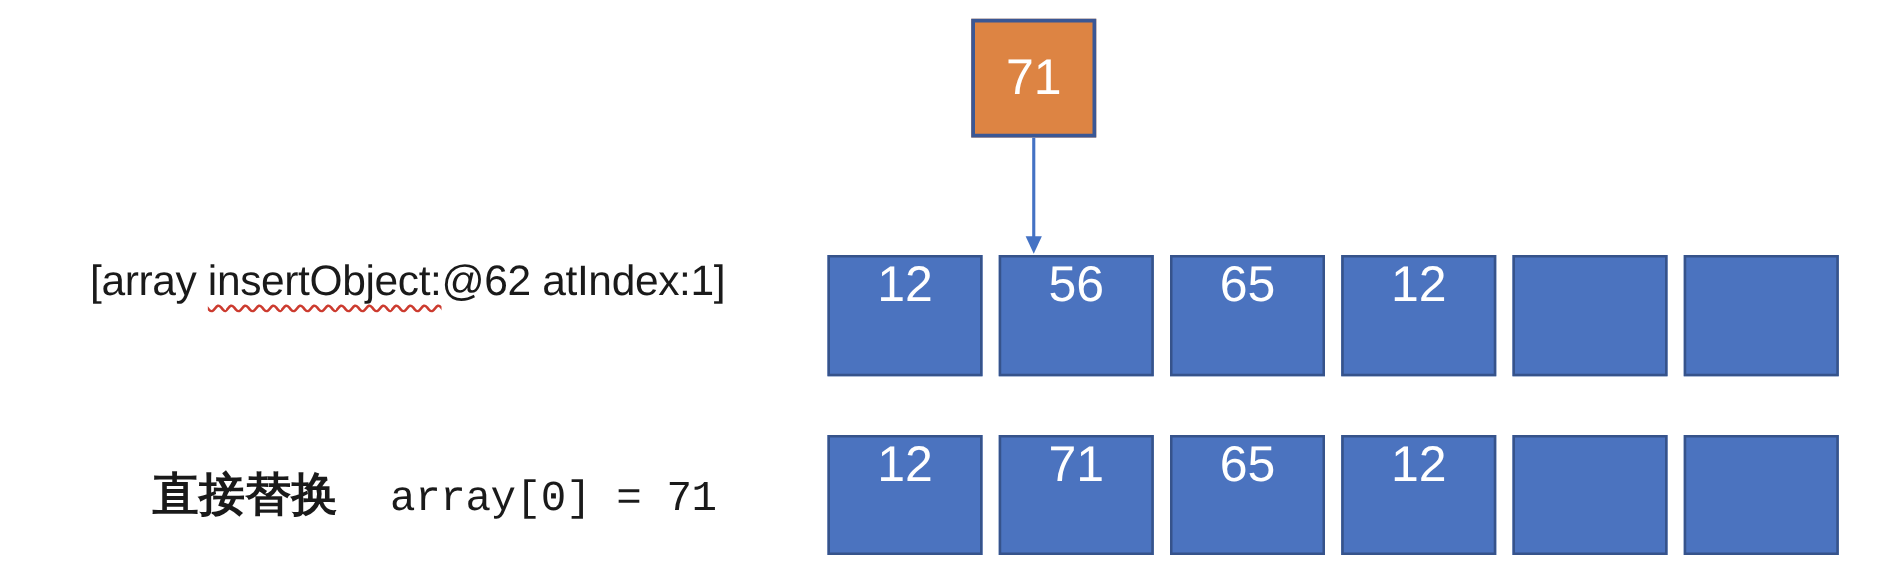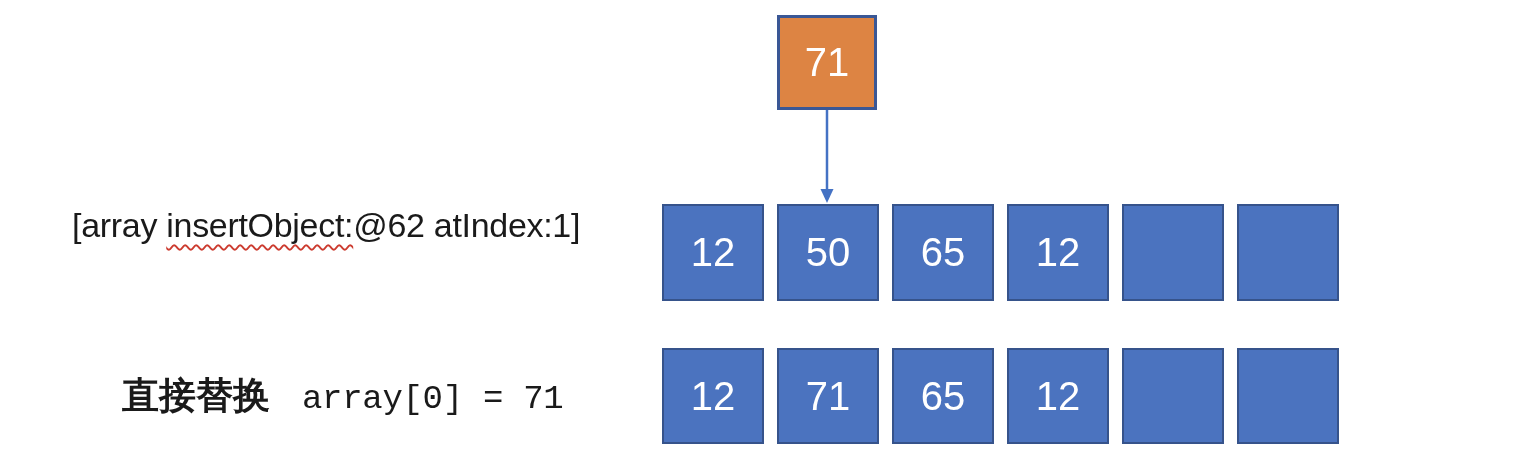--- a/index.html
+++ b/index.html
@@ -35,21 +35,21 @@
     text-decoration-skip-ink: none;
   }
 
   
   .replace-line {
     position: absolute;
     left: 122px;
     top: 372px;
     display: flex;
     align-items: baseline;
-    gap: 32px;
+    gap: 42px;
     line-height: 48px;
     white-space: pre;
     justify-content: space-between;
   }
   .replace-cn {
     font-size: 37px;
     font-weight: bold;
   }
   .replace-code {
     font-size: 34px;
@@ -86,27 +86,26 @@
   
   .array-row {
     position: absolute;
     left: 662px;
     display: flex;
     gap: 13px;
   }
   .row-1 { top: 204px; }
   .row-2 { top: 348px; }
   .cell {
-    width: 102px;
+    width: 124px;
     height: 97px;
     box-sizing: border-box;
     background: #4b73bf;
     border: 2px solid #36538b;
     display: flex;
-    align-items: center;
     justify-content: center;
     color: #ffffff;
     font-size: 40px;
   }
   .row-2 .cell { height: 96px; }
 </style>
 </head>
 <body>
 
 <div class="canvas">
@@ -120,21 +119,21 @@
   <svg class="insert-arrow" viewBox="0 0 24 94" xmlns="http://www.w3.org/2000/svg">
     <line x1="12" y1="0" x2="12" y2="80" stroke="#4472c4" stroke-width="2.5"></line>
     <polygon points="12,93 5.5,79 18.5,79" fill="#4472c4"></polygon>
   </svg>
 
   <div class="array-row row-1">
     <div class="cell">
         <span>12</span>
       </div>
     <div class="cell">
-        <span>50</span>
+        <span>56</span>
       </div>
     <div class="cell">
         <span>65</span>
       </div>
     <div class="cell">
         <span>12</span>
       </div>
     <div class="cell">
         <span></span>
       </div>

